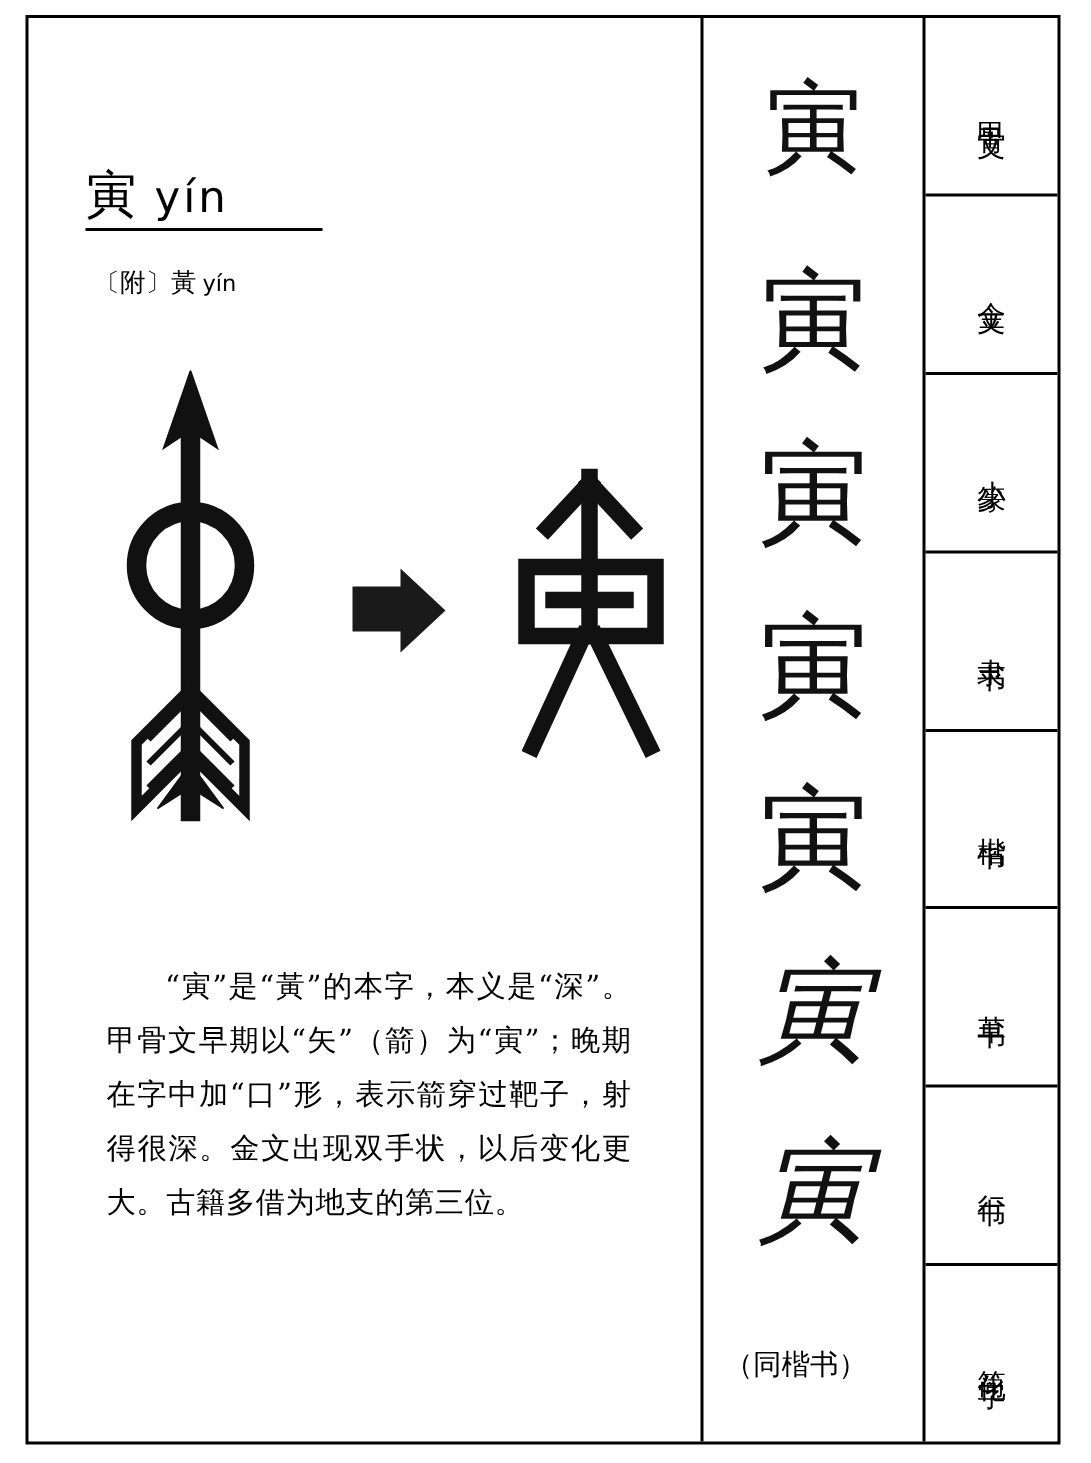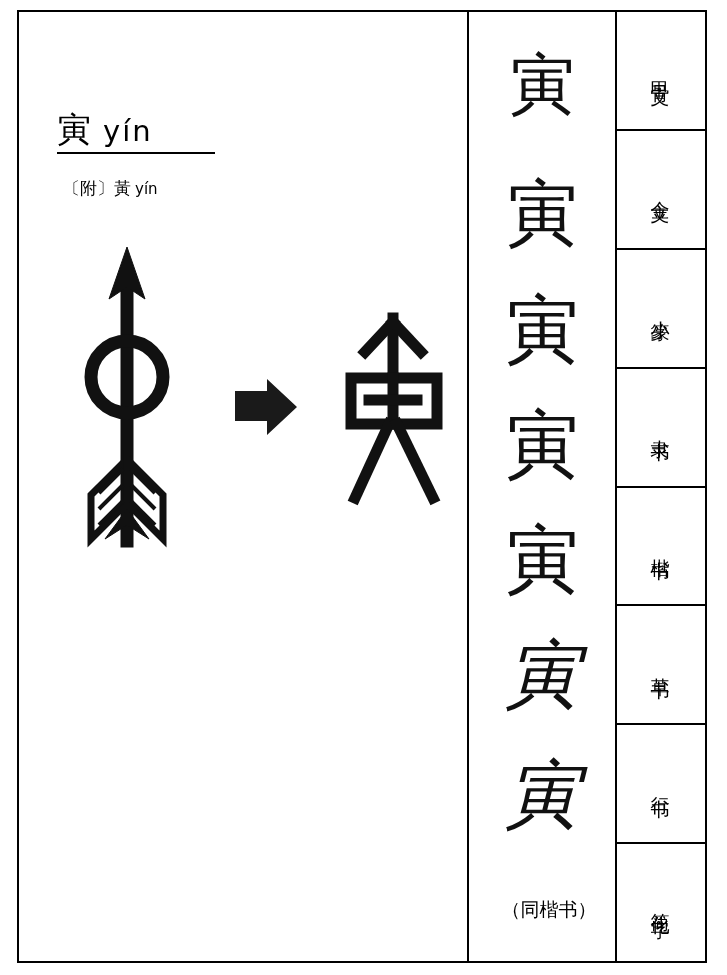--- a/index.html
+++ b/index.html
@@ -154,21 +154,20 @@
   .c2 { position: absolute; left: 0; right: 0; top: 165px; font-size: 72px; }
   .c3 { position: absolute; left: 0; right: 0; top: 280px; font-size: 74px; }
   .c4 { position: absolute; left: 0; right: 0; top: 395px; font-size: 74px; }
   .c5 { position: absolute; left: 0; right: 0; top: 510px; font-size: 74px; }
   .c6 { position: absolute; left: 0; right: 0; top: 625px; font-size: 74px; font-style: italic; }
   .c7 { position: absolute; left: 0; right: 0; top: 745px; font-size: 74px; font-style: italic; }
   .calli-note {
     position: absolute;
     left: 14px; right: 0;
     bottom: 38px;
-    text-align: center;
     font-family: "DejaVu Serif", "Liberation Serif", serif;
     font-size: 19px;
   }
 
   
   .label-cell {
     flex: 1 1 0;
     border-bottom: 2px solid #000;
     display: flex;
     align-items: center;
@@ -251,20 +250,21 @@
               <line x1="64" y1="66" x2="64" y2="112"></line>
               <line x1="40" y1="88" x2="88" y2="88"></line>
 
               <line x1="60" y1="112" x2="26" y2="186"></line>
               <line x1="68" y1="112" x2="104" y2="186"></line>
             </g>
           </svg>
         </div>
       </div>
 
+      <div class="para">“寅”是“黃”的本字，本义是“深”。甲骨文早期以“矢”（箭）为“寅”；晚期在字中加“口”形，表示箭穿过靶子，射得很深。金文出现双手状，以后变化更大。古籍多借为地支的第三位。</div>
     </div>
 
     <div class="mid-col">
       <div class="calli">
         <div class="calli-item c1">寅</div>
         <div class="calli-item c2">寅</div>
         <div class="calli-item c3">寅</div>
         <div class="calli-item c4">寅</div>
         <div class="calli-item c5">寅</div>
         <div class="calli-item c6">寅</div>

